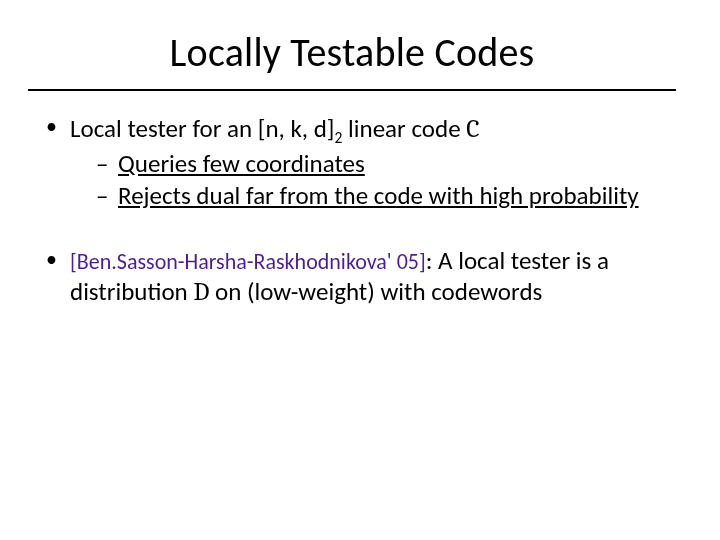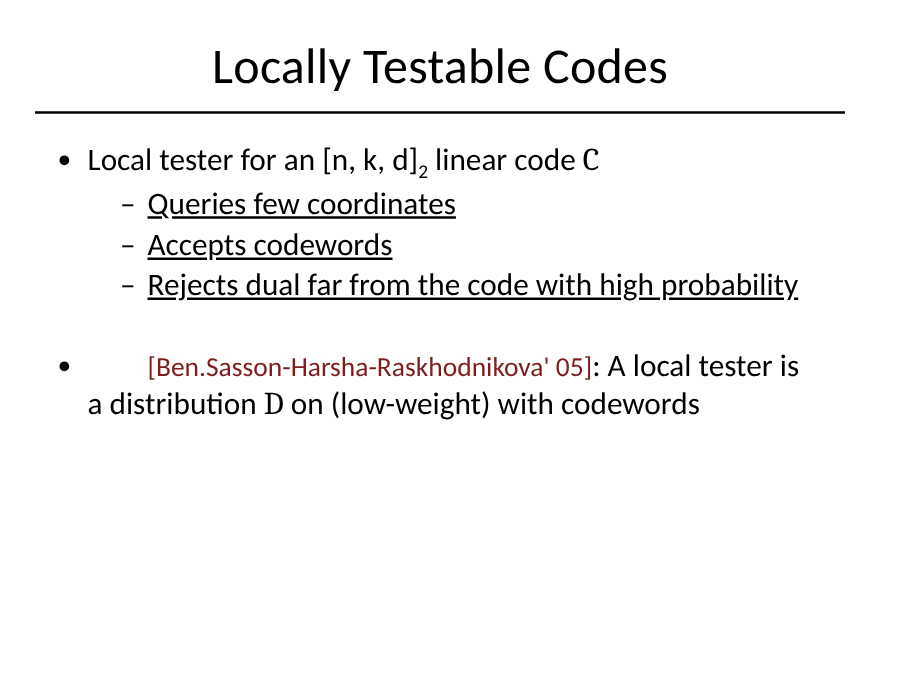--- a/index.html
+++ b/index.html
@@ -64,23 +64,22 @@
     padding-left: 22px;
     margin-top: 2px;
   }
   ul.lvl2 > li::before {
     content: "–";
     position: absolute;
     left: 0;
     top: 0;
   }
   .citation {
-    color: #7f1d1d;
+    color: #4c1d95;
     font-size: 22px;
-    margin-left: 48px;
   }
   .sub2 {
     font-size: 0.62em;
     vertical-align: sub;
     line-height: 0;
   }
   .serifC, .serifD {
     font-family: "Cambria", "Times New Roman", serif;
     font-size: 1.02em;
   }
@@ -93,21 +92,20 @@
   <div class="title">Locally Testable Codes</div>
   <hr class="title-rule">
 
   <div class="body">
     <ul class="lvl1">
 
       <li>
         <span>Local tester for an [n, k, d]</span><span class="sub2">2</span><span> linear code </span><span class="serifC">C</span>
         <ul class="lvl2">
           <li>Queries few coordinates</li>
-          <li>Accepts codewords</li>
           <li>Rejects dual far from the code with high probability</li>
         </ul>
       </li>
 
       <li class="gap-before" style="margin-top:34px;">
         <span class="citation">[Ben.Sasson-Harsha-Raskhodnikova' 05]</span><span>: </span><span>A local tester is a distribution </span><span class="serifD">D</span><span> on (low-weight) with codewords</span>
       </li>
 
     </ul>
   </div>

